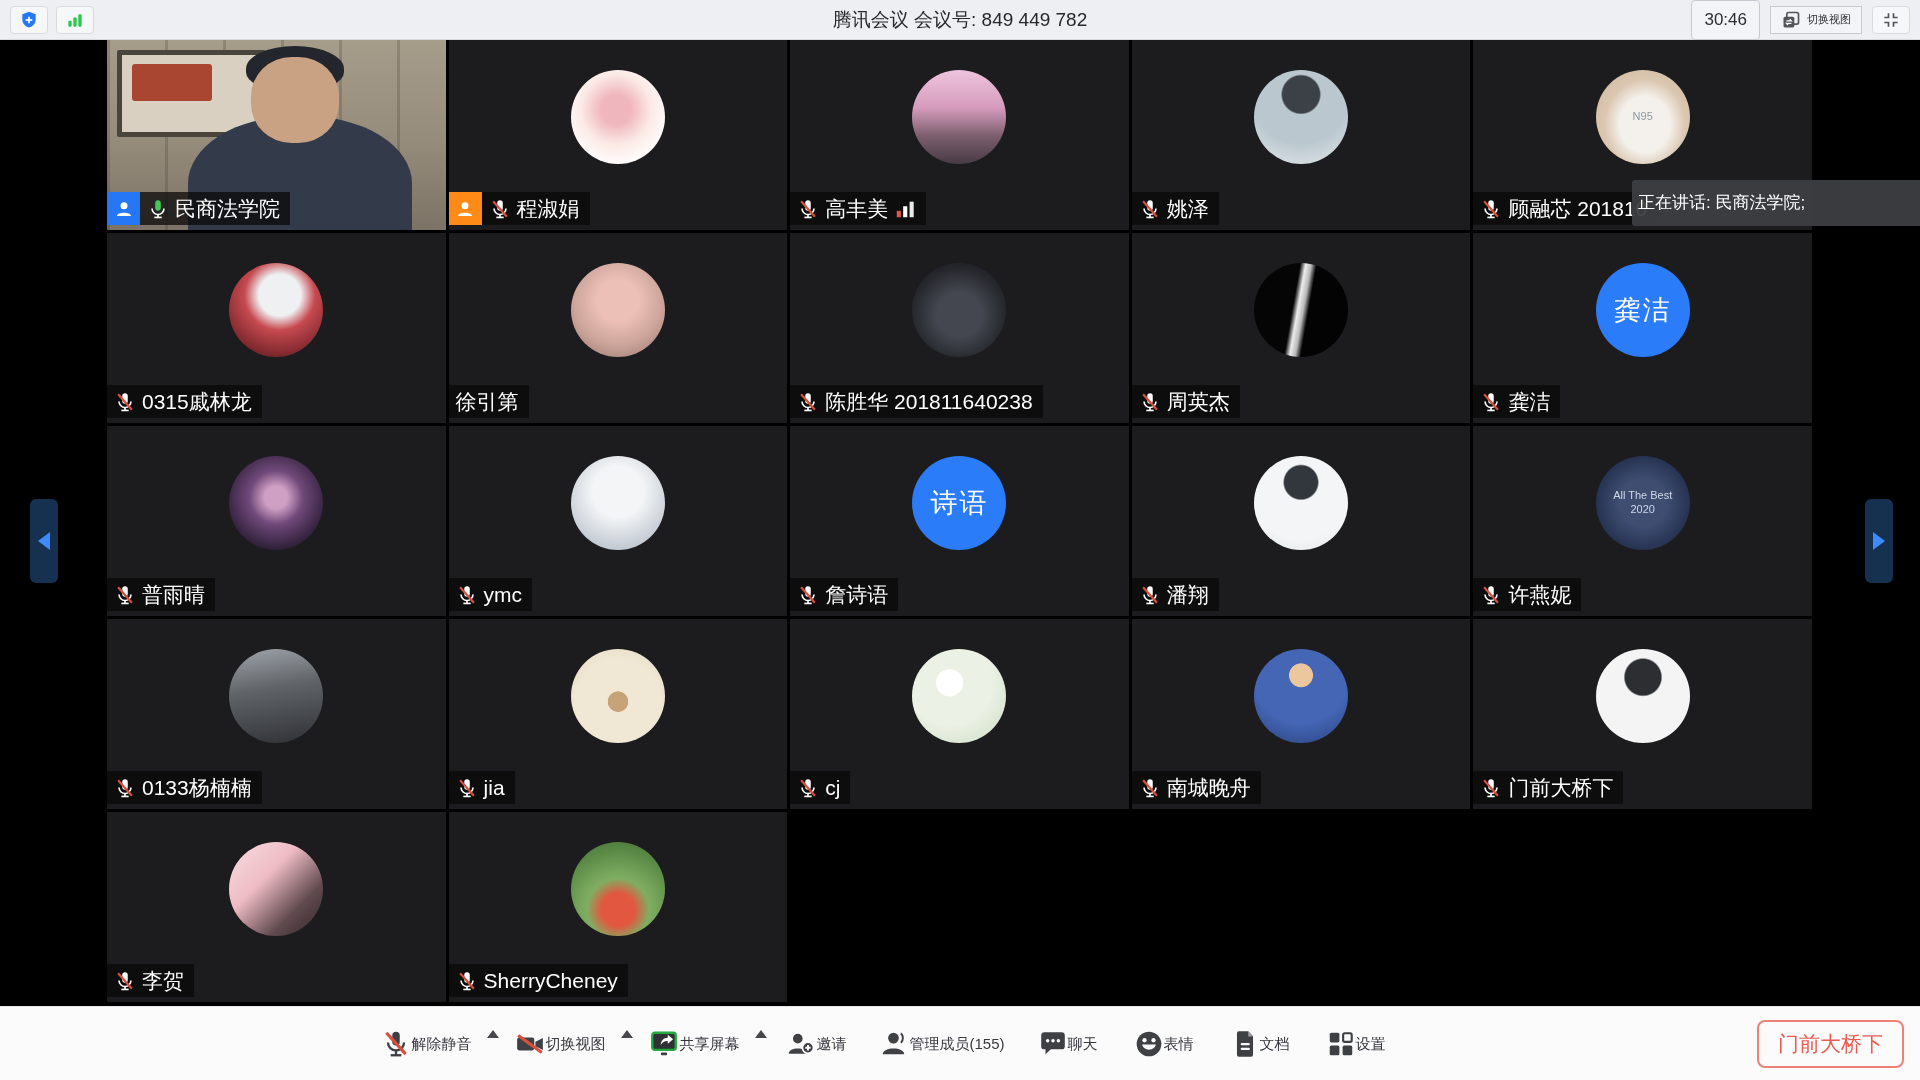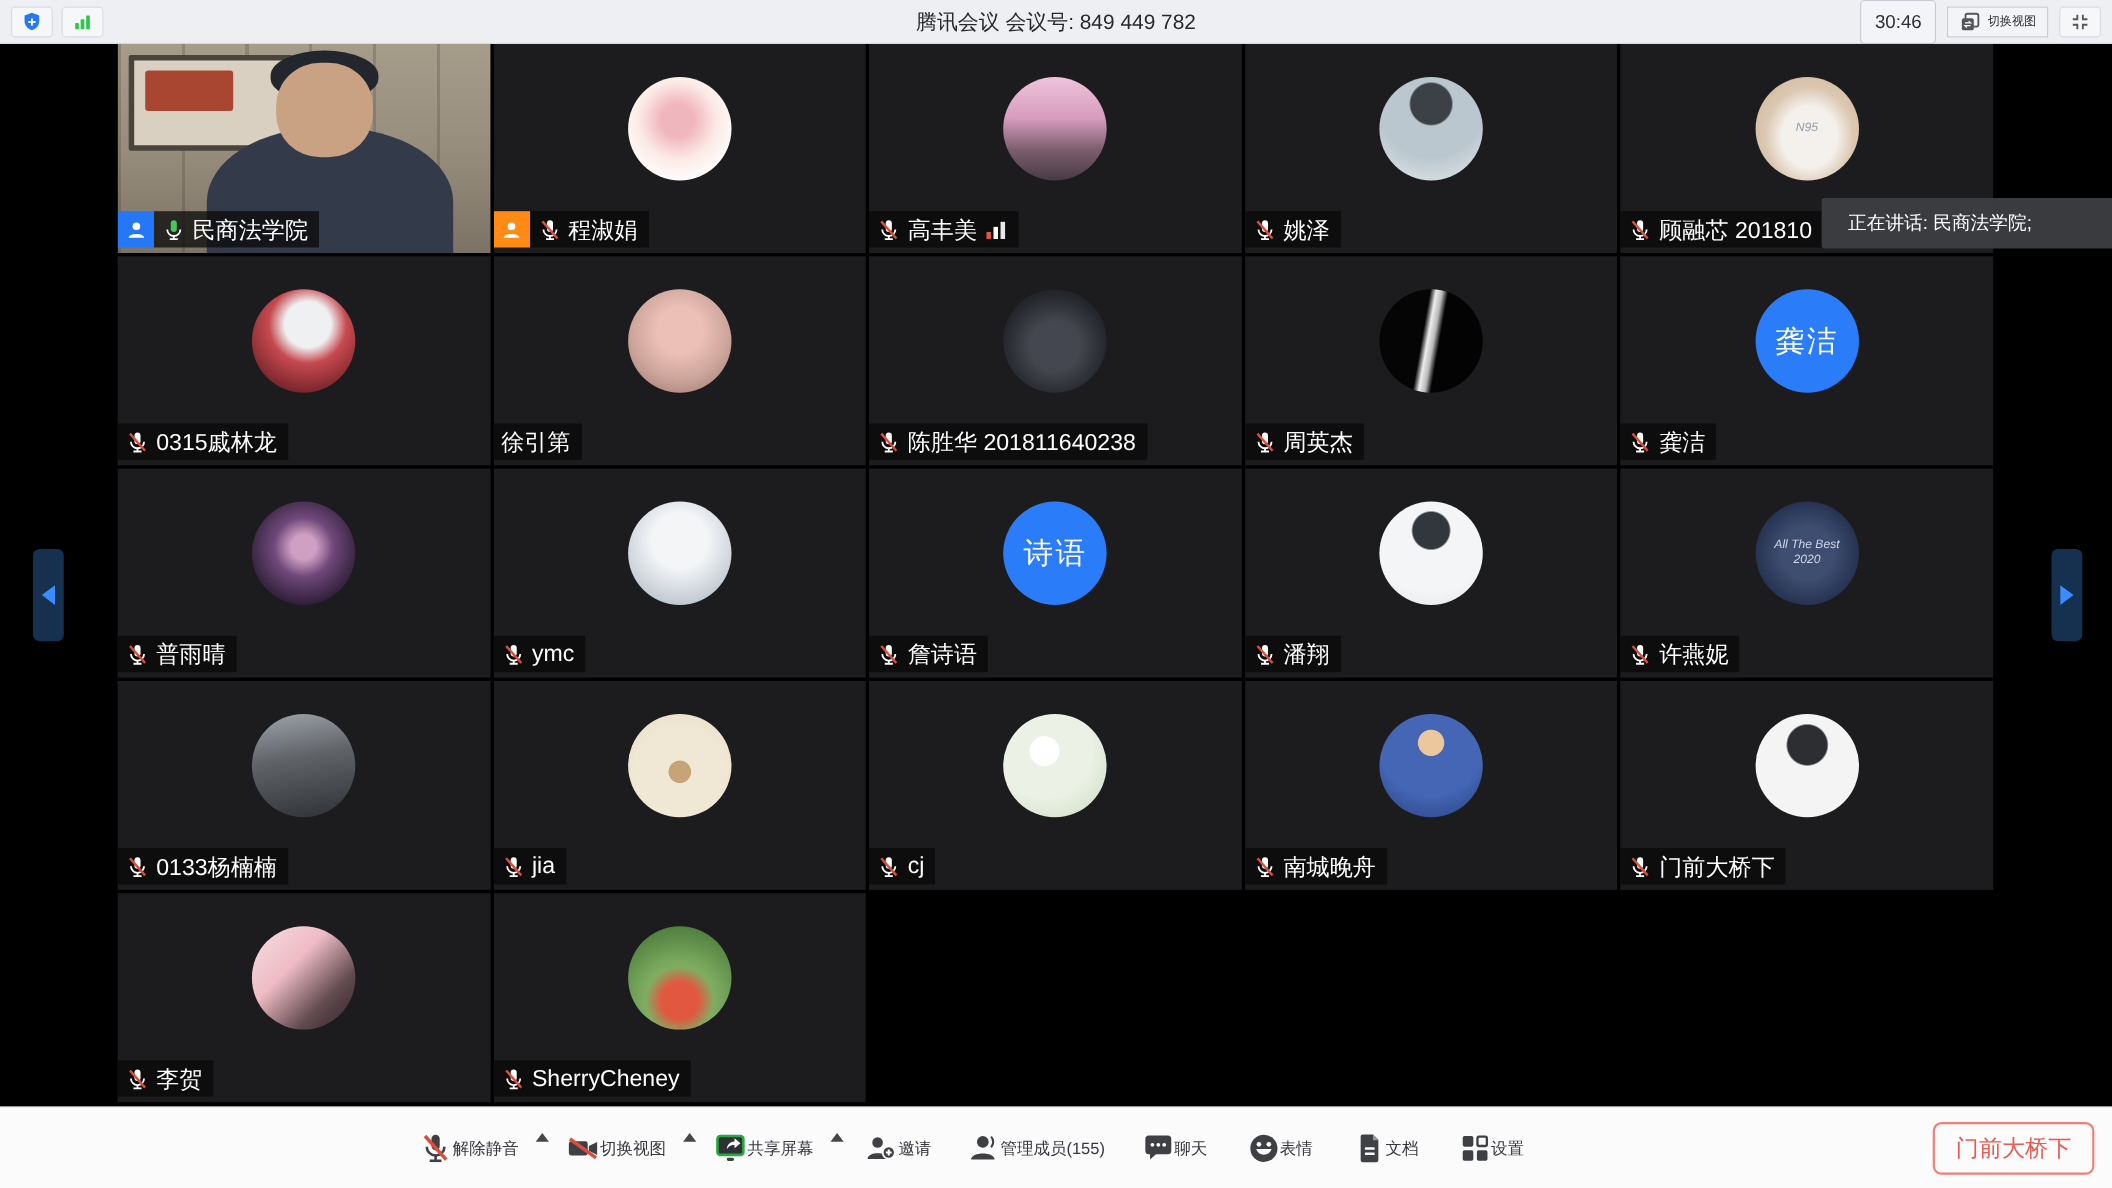--- a/index.html
+++ b/index.html
@@ -20,42 +20,42 @@
   .switchbtn{height:28px;padding:0 10px;border:1px solid #c8cad1;border-radius:0;background:#f3f4f7;
     display:flex;align-items:center;gap:6px;font-size:11px;color:#2c2e33;cursor:pointer}
 
   
   .grid{position:absolute;top:40px;left:107px;width:1705px;height:962px;
     display:grid;grid-template-columns:repeat(5,1fr);grid-template-rows:repeat(5,1fr);gap:3px;z-index:1}
   .tile{position:relative;background:#1c1c1f;overflow:hidden;display:flex;align-items:center;justify-content:center;cursor:pointer}
   .avatar{width:94px;height:94px;border-radius:50%;transform:translateY(-18px);
     display:flex;flex-direction:column;align-items:center;justify-content:center;overflow:hidden}
   .avatar-text{font-size:27px;color:#fff;letter-spacing:2px;white-space:nowrap}
-  .avatar-caption{font-size:11px;font-style:italic;text-align:center;line-height:1.25;max-width:80px}
+  .avatar-caption{font-size:11px;text-align:center;line-height:1.25;max-width:80px}
 
   .label-row{position:absolute;left:0;bottom:5px;display:flex;align-items:stretch;height:33px;max-width:98%}
   .badge{width:33px;display:flex;align-items:center;justify-content:center;flex:0 0 33px}
   .label-seg{display:flex;align-items:center;background:rgba(8,8,8,.74);padding:0 10px 0 7px;gap:6px;overflow:hidden}
   .pname{color:#fff;font-size:21px;white-space:nowrap}
   .mic,.net{display:flex;align-items:center}
 
   
   .video-frame{position:absolute;inset:0;background:linear-gradient(180deg,#a69c8a 0%,#978d7c 50%,#7c7366 100%);overflow:hidden}
   .video-frame::before{content:"";position:absolute;inset:0;
     background:repeating-linear-gradient(90deg,rgba(55,50,40,.22) 0 3px,transparent 3px 58px)}
   .video-frame i{position:absolute;display:block}
   .vf-screen{left:3%;top:5%;width:44%;height:46%;background:#d9d0c1;border:5px solid #4a453c;border-radius:2px}
   .vf-screen::after{content:"";position:absolute;left:7%;top:12%;width:58%;height:48%;background:#a84632;border-radius:3px}
   .vf-body{left:24%;bottom:-14%;width:66%;height:74%;background:#333b4b;border-radius:48% 48% 0 0}
   .vf-hair{left:41%;top:3%;width:29%;height:24%;background:#23262c;border-radius:50% 50% 42% 42%}
   .vf-head{left:42.5%;top:9%;width:26%;height:45%;background:#c9a183;border-radius:46%}
 
   
-  .toast{position:absolute;top:180px;right:0;width:264px;height:46px;background:rgba(62,63,67,.94);
-    color:#fff;font-size:17px;line-height:46px;padding-left:24px;border-radius:3px 0 0 3px;z-index:6;white-space:nowrap;overflow:hidden}
+  .toast{position:absolute;top:180px;right:0;width:288px;height:46px;background:rgba(62,63,67,.94);
+    color:#fff;font-size:17px;line-height:46px;padding-left:6px;border-radius:3px 0 0 3px;z-index:6;white-space:nowrap;overflow:hidden}
 
   
   .pager{position:absolute;top:499px;width:28px;height:84px;background:#16304f;border-radius:6px;
     display:flex;align-items:center;justify-content:center;cursor:pointer;z-index:5}
   .pager.left{left:30px}.pager.right{right:27px}
   .chev{width:0;height:0;border-top:9px solid transparent;border-bottom:9px solid transparent}
   .chev.l{border-right:12px solid #3e8bff}
   .chev.r{border-left:12px solid #3e8bff}
 
   

